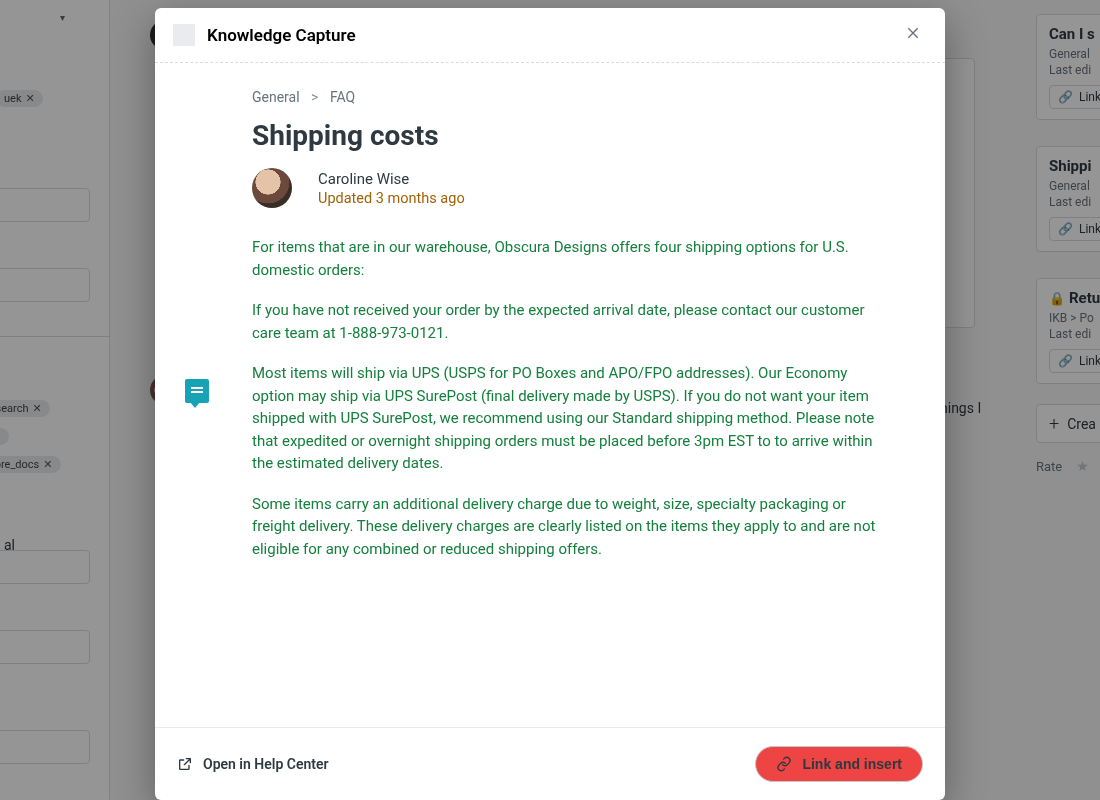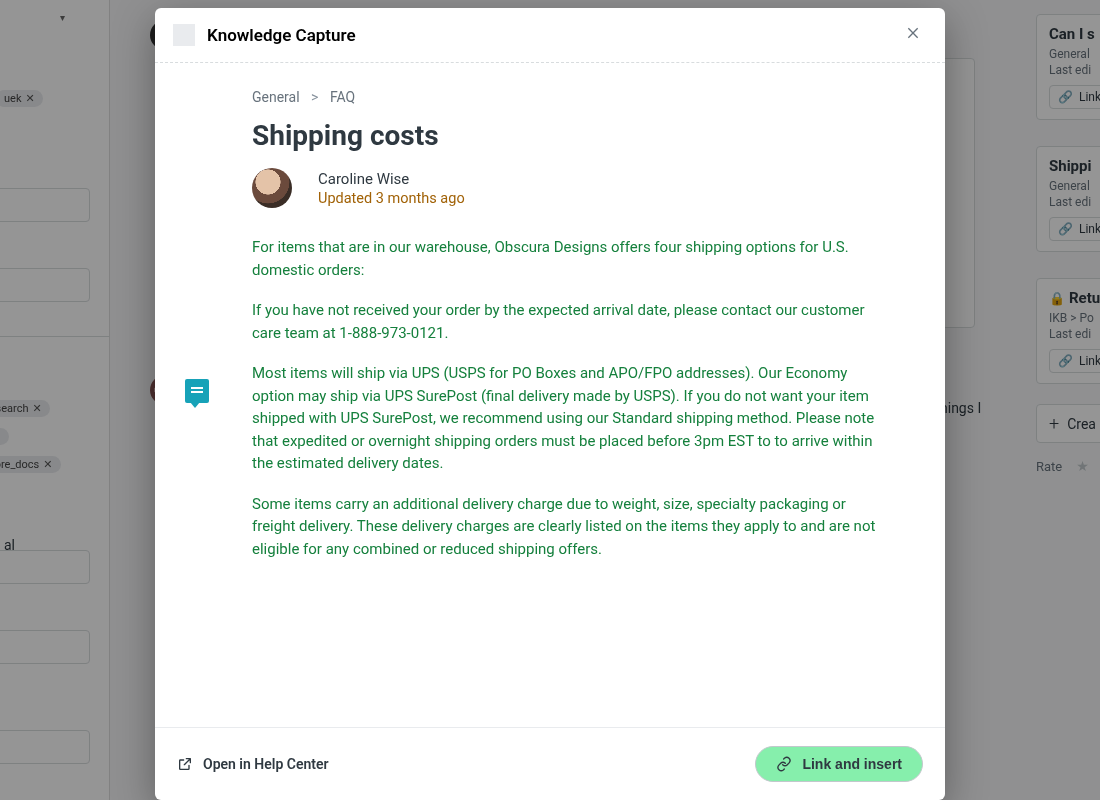--- a/index.html
+++ b/index.html
@@ -123,21 +123,21 @@
     border-top: 1px solid #e9ebee; padding: 18px 22px; display: flex; align-items: center;
     justify-content: space-between;
   }
   .footer-link {
     display: inline-flex; align-items: center; gap: 10px; font-size: 14px; color: #2f3941;
     cursor: pointer; font-weight: 600;
   }
   .link-insert-btn {
     display: inline-flex; align-items: center; gap: 10px; border: 1px solid #c2c8cc;
     border-radius: 20px; padding: 9px 20px; font-size: 14px; font-weight: 600; color: #2f3941;
-    cursor: pointer; background: #86efac;
+    cursor: pointer; background: #ef4444;
   }
   .icon-svg { width: 16px; height: 16px; flex-shrink: 0; }
 </style>
 </head>
 <body>
 
 <div class="bg-layer">
   <div class="bg-left-col">
     <span class="chev">▾</span>
   </div>

